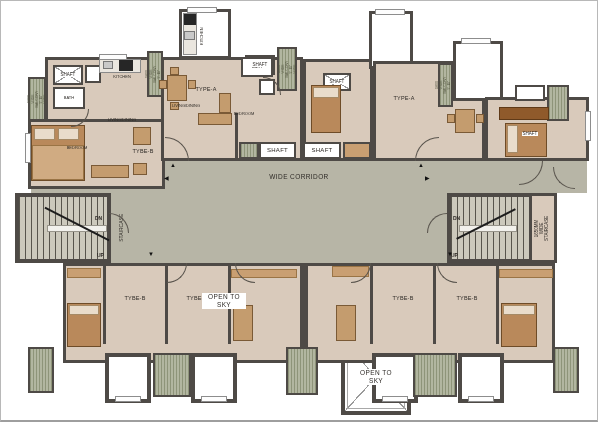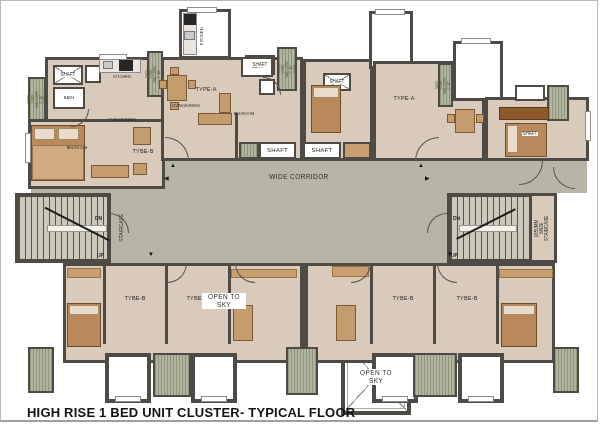--- a/index.html
+++ b/index.html
@@ -257,15 +257,14 @@
   <div class="abs tri" style="left:147px;top:250px;"><span>▼</span></div>
   <div class="abs tri" style="left:446px;top:250px;"><span>▼</span></div>
 
   <div class="abs win" style="left:98px;top:53px;width:28px;height:6px;"></div>
   <div class="abs win" style="left:186px;top:6px;width:30px;height:6px;"></div>
   <div class="abs win" style="left:374px;top:8px;width:30px;height:6px;"></div>
   <div class="abs win" style="left:460px;top:37px;width:30px;height:6px;"></div>
   <div class="abs win" style="left:24px;top:132px;width:6px;height:30px;"></div>
   <div class="abs win" style="left:584px;top:110px;width:6px;height:30px;"></div>
 
-  <div class="abs" style="left:26px;top:402px;width:420px;height:16px;"><span id="title">HIGH RISE 1 BED UNIT CLUSTER- TYPICAL FLOOR</span></div>
 
 </div>
 
 </body></html>

